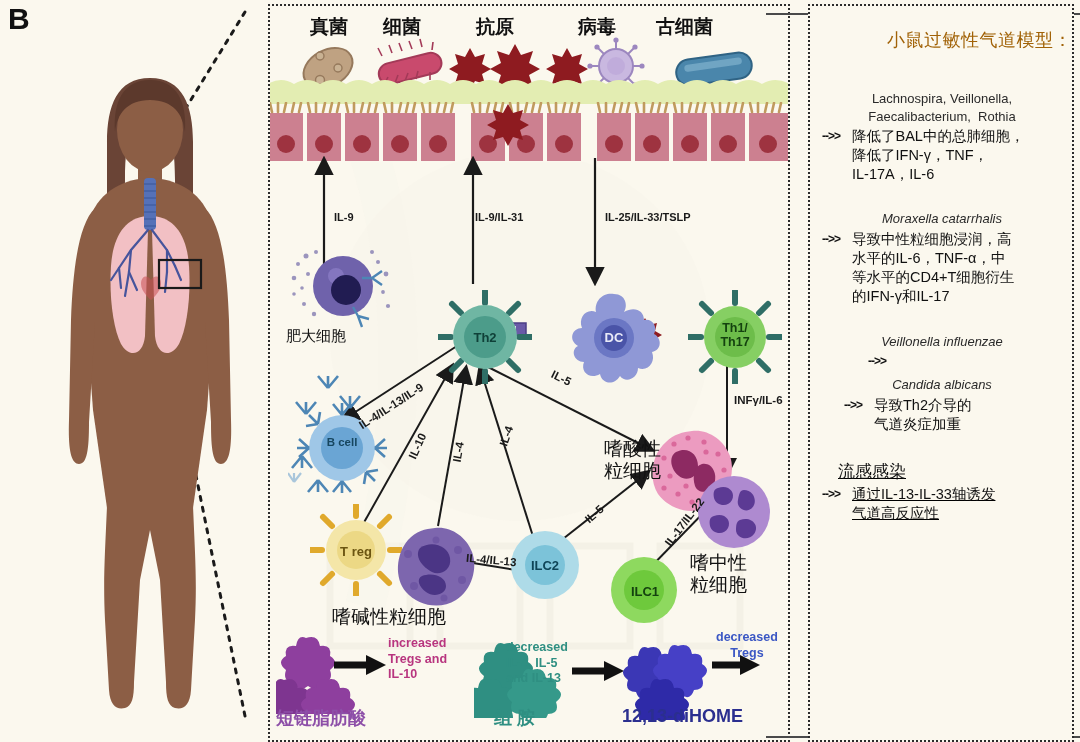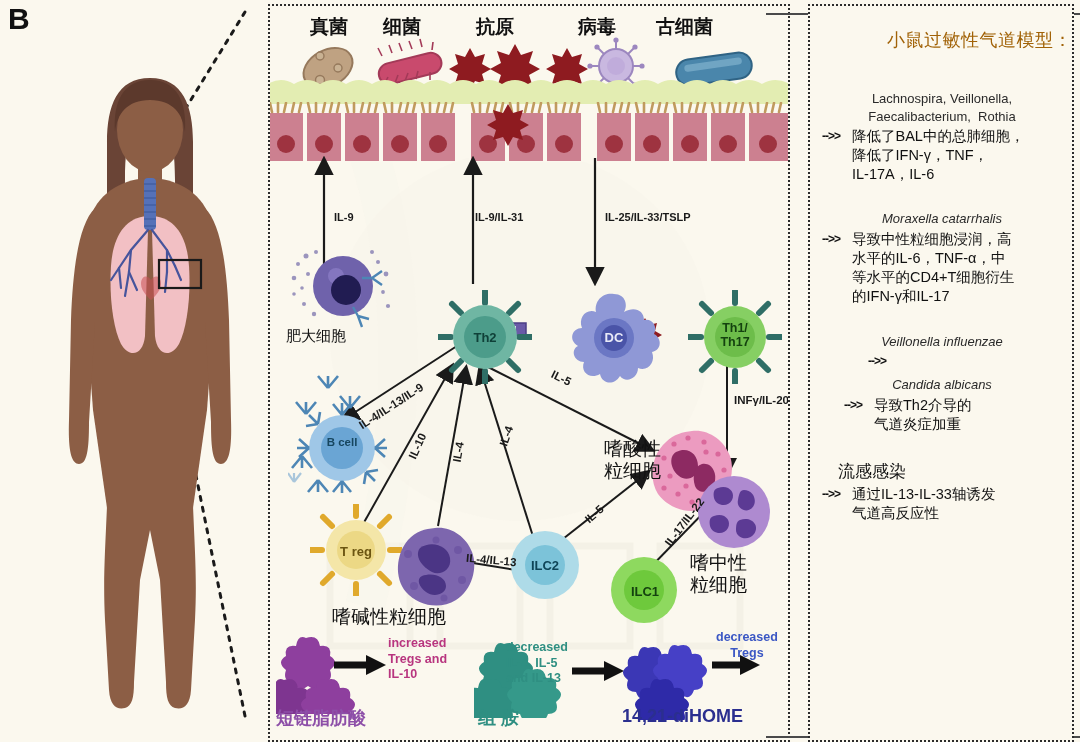--- a/index.html
+++ b/index.html
@@ -574,21 +574,21 @@
 粒细胞</div>
 
     <div class="cytok" style="left:84px;top:394px;transform:rotate(-33deg);font-size:11.5px;">IL-4/IL-13/IL-9</div>
     <div class="cytok" style="left:134px;top:434px;transform:rotate(-66deg);font-size:11.5px;">IL-10</div>
     <div class="cytok" style="left:178px;top:440px;transform:rotate(-80deg);font-size:11.5px;">IL-4</div>
     <div class="cytok" style="left:226px;top:424px;transform:rotate(-71deg);font-size:11.5px;">IL-4</div>
     <div class="cytok" style="left:281px;top:366px;transform:rotate(26deg);font-size:11.5px;">IL-5</div>
     <div class="cytok" style="left:314px;top:502px;transform:rotate(-41deg);font-size:11.5px;">IL-5</div>
     <div class="cytok" style="left:196px;top:548px;transform:rotate(5deg);font-size:11.5px;">IL-4/IL-13</div>
     <div class="cytok" style="left:386px;top:510px;transform:rotate(-53deg);font-size:11.5px;">IL-17/IL-22</div>
-    <div class="cytok" style="left:464px;top:388px;font-size:11.5px;">INFγ/IL-20</div>
+    <div class="cytok" style="left:464px;top:388px;font-size:11.5px;">INFγ/IL-6</div>
 
     <svg style="position:absolute;left:6px;top:628px;width:110px;height:80px;" viewBox="0 0 110 80">
       <path d="M30 4 q12 -4 14 8 q12 -2 10 10 q10 6 0 14 q4 12 -8 12 q-4 12 -14 4 q-10 8 -14 -4 q-12 0 -8 -12 q-10 -8 0 -14 q-2 -12 10 -10 q2 -12 10 -8Z" fill="#8e3f9e"></path>
       <g transform="translate(-22,42)">
         <path d="M30 4 q12 -4 14 8 q12 -2 10 10 q10 6 0 14 q4 12 -8 12 q-4 12 -14 4 q-10 8 -14 -4 q-12 0 -8 -12 q-10 -8 0 -14 q-2 -12 10 -10 q2 -12 10 -8Z" fill="#7e3590"></path>
       </g>
       <g transform="translate(20,42)">
         <path d="M30 4 q12 -4 14 8 q12 -2 10 10 q10 6 0 14 q4 12 -8 12 q-4 12 -14 4 q-10 8 -14 -4 q-12 0 -8 -12 q-10 -8 0 -14 q-2 -12 10 -10 q2 -12 10 -8Z" fill="#8e3f9e"></path>
       </g>
     </svg>
@@ -610,38 +610,38 @@
         <path d="M30 4 q12 -4 14 8 q12 -2 10 10 q10 6 0 14 q4 12 -8 12 q-4 12 -14 4 q-10 8 -14 -4 q-12 0 -8 -12 q-10 -8 0 -14 q-2 -12 10 -10 q2 -12 10 -8Z" fill="#35998a"></path>
       </g>
     </svg>
     <svg style="position:absolute;left:300px;top:654px;width:56px;height:22px;" viewBox="0 0 56 22">
       <line x1="2" y1="11" x2="36" y2="11" stroke="#111" stroke-width="7"></line>
       <path d="M34 1 L54 11 L34 21Z" fill="#111"></path>
     </svg>
     <div class="botText" style="left:236px;top:634px;color:#2f8f82;white-space:pre;">decreased
 IL-4, IL-5
 and IL-13</div>
-    <div class="metab" style="left:208px;top:700px;color:#2f8f82;">组 胺</div>
+    <div class="metab" style="left:224px;top:700px;color:#2f8f82;">组 胺</div>
 
     <svg style="position:absolute;left:350px;top:638px;width:100px;height:76px;" viewBox="0 0 100 76">
       <path d="M28 4 q12 -4 14 8 q12 -2 10 10 q10 6 0 14 q4 12 -8 12 q-4 12 -14 4 q-10 8 -14 -4 q-12 0 -8 -12 q-10 -8 0 -14 q-2 -12 10 -10 q2 -12 10 -8Z" fill="#3b37b5"></path>
       <g transform="translate(30,-2)">
         <path d="M28 4 q12 -4 14 8 q12 -2 10 10 q10 6 0 14 q4 12 -8 12 q-4 12 -14 4 q-10 8 -14 -4 q-12 0 -8 -12 q-10 -8 0 -14 q-2 -12 10 -10 q2 -12 10 -8Z" fill="#4640c6"></path>
       </g>
       <g transform="translate(12,32)">
         <path d="M28 4 q12 -4 14 8 q12 -2 10 10 q10 6 0 14 q4 12 -8 12 q-4 12 -14 4 q-10 8 -14 -4 q-12 0 -8 -12 q-10 -8 0 -14 q-2 -12 10 -10 q2 -12 10 -8Z" fill="#2e2aa8"></path>
       </g>
     </svg>
     <svg style="position:absolute;left:440px;top:648px;width:52px;height:22px;" viewBox="0 0 52 22">
       <line x1="2" y1="11" x2="32" y2="11" stroke="#111" stroke-width="7"></line>
       <path d="M30 1 L50 11 L30 21Z" fill="#111"></path>
     </svg>
     <div class="botText" style="left:446px;top:624px;color:#3b57c4;white-space:pre;text-align:center;">decreased
 Tregs</div>
-    <div class="metab" style="left:352px;top:700px;color:#2b2f8f;">14,21-diHOME</div>
+    <div class="metab" style="left:352px;top:700px;color:#2b2f8f;">12,13-diHOME</div>
 
   </div>
 
   <div class="top-rule"></div>
   <div class="bottom-rule"></div>
 
   <div class="right-panel">
     <div class="rp-title">小鼠过敏性气道模型：</div>
 
     <div class="rp-block" style="margin-top:38px;">
@@ -675,21 +675,21 @@
 
     <div class="rp-block" style="margin-top:26px;">
       <div class="rp-species">Candida albicans</div>
       <div class="rp-effect" style="padding-left:52px;">
         <span class="rp-arrow" style="left:22px;">--&gt;&gt;</span>
         <span style="white-space:pre;">导致Th2介导的
 气道炎症加重</span>
       </div>
     </div>
 
-    <div class="rp-block" style="margin-top:26px;">
+    <div class="rp-block" style="margin-top:26px;text-decoration:underline;">
       <div class="rp-head">流感感染</div>
       <div class="rp-effect">
         <span class="rp-arrow">--&gt;&gt;</span>
         <span style="white-space:pre;">通过IL-13-IL-33轴诱发
 气道高反应性</span>
       </div>
     </div>
   </div>
 
 </div>

